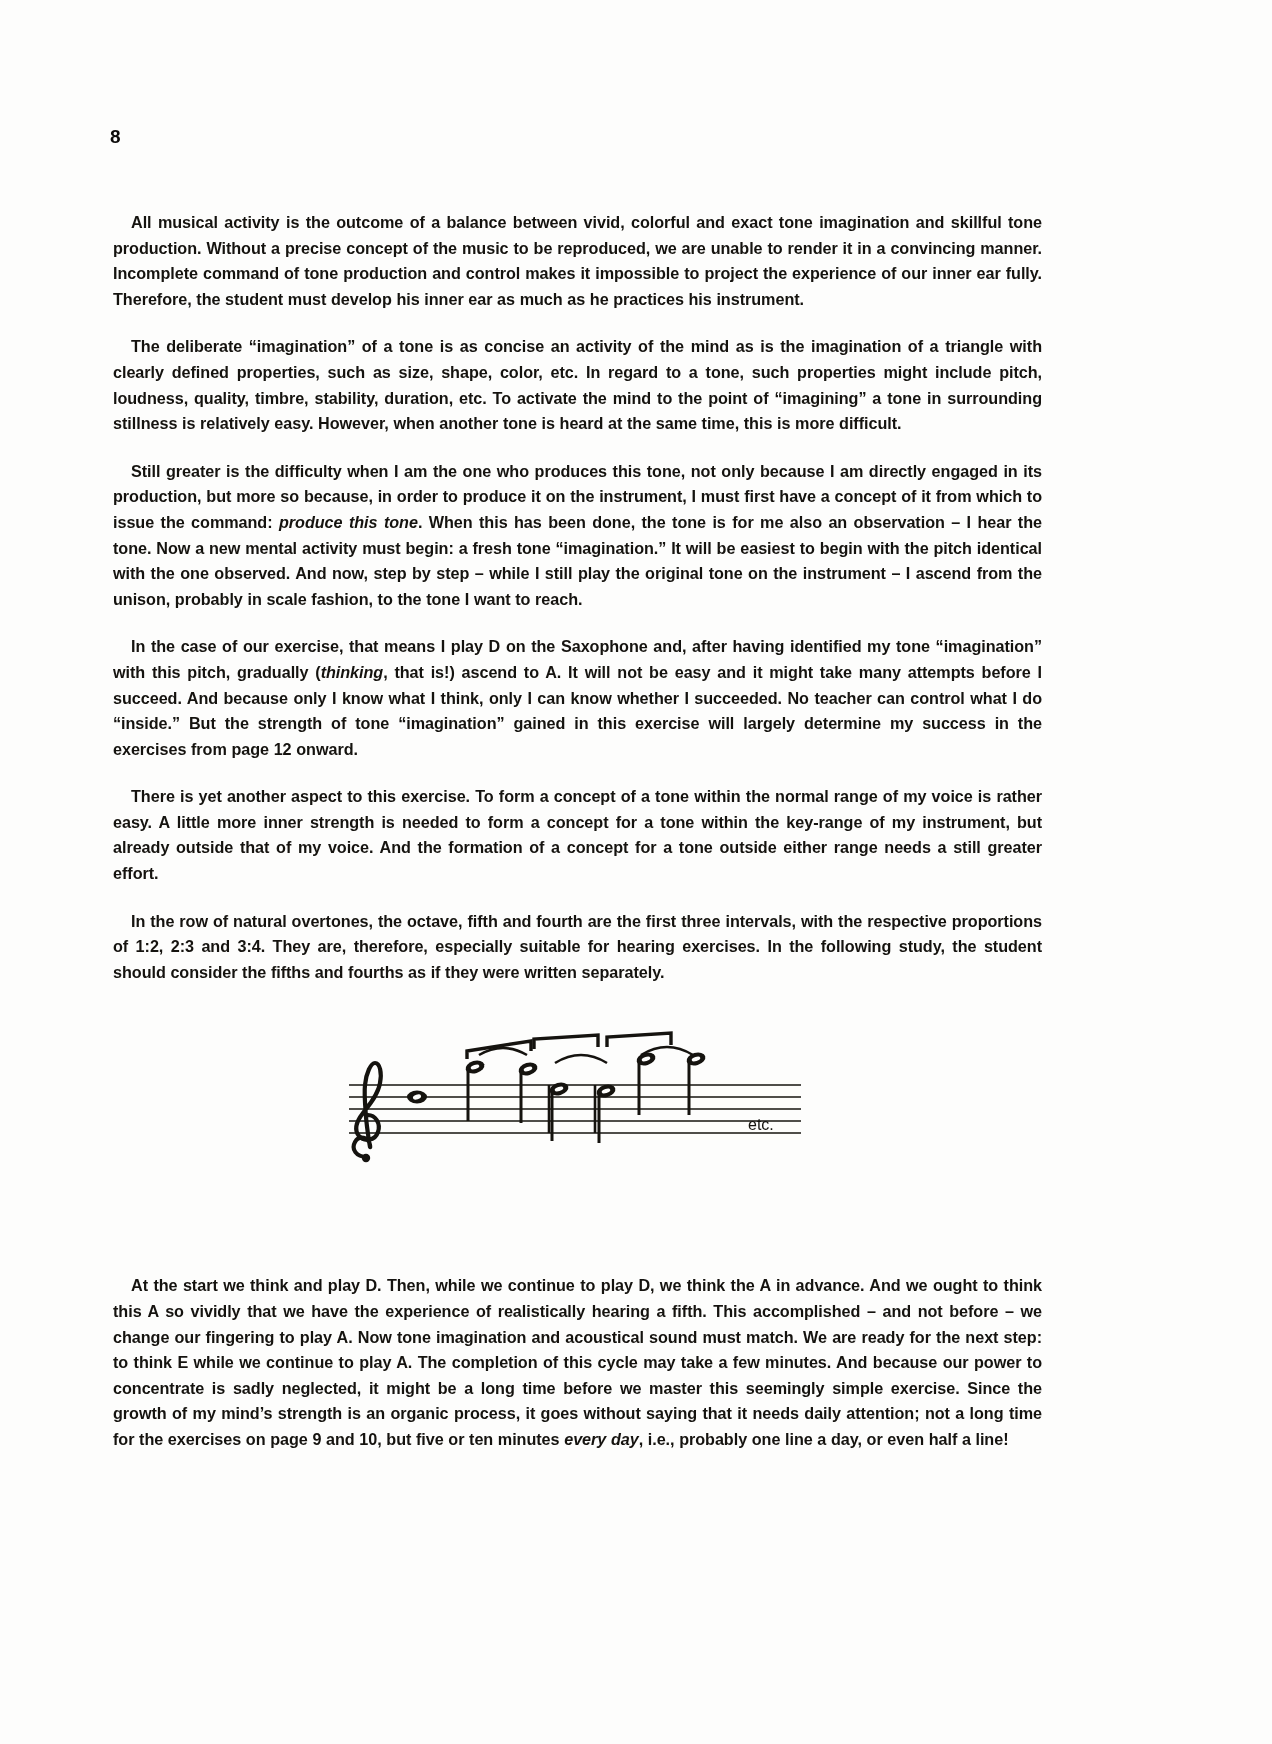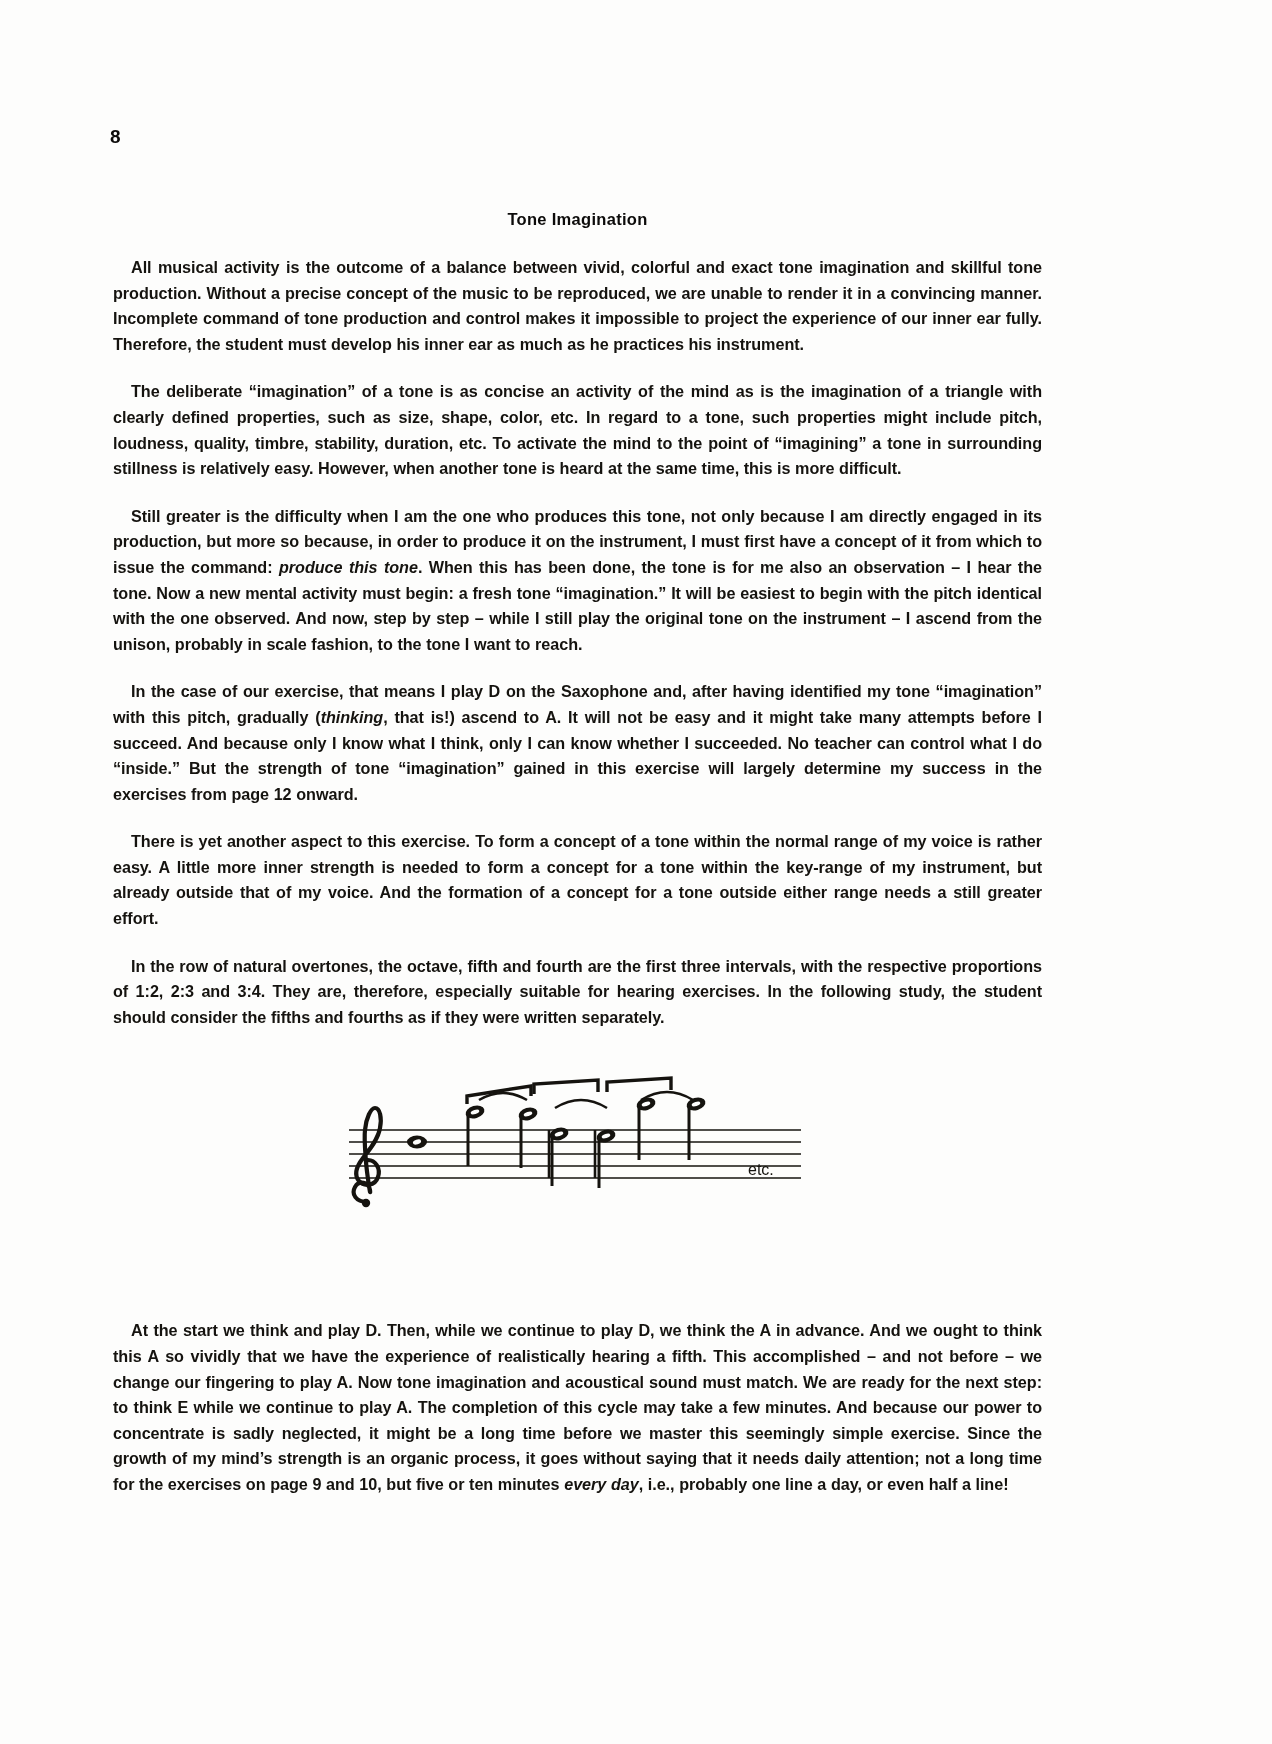--- a/index.html
+++ b/index.html
@@ -83,21 +83,20 @@
 </style>
 </head>
 <body>
 
 <div class="page">
 
   <div class="page-number">8</div>
 
   <div class="content">
 
-    <h1 class="doc-title">Tone Imagination</h1>
 
     <div id="parsBefore">
         <p class="body-par"><span>All musical activity is the outcome of a balance between vivid, colorful and exact tone imagination and skillful tone production. Without a precise concept of the music to be reproduced, we are unable to render it in a convincing manner. Incomplete command of tone production and control makes it impossible to project the experience of our inner ear fully. Therefore, the student must develop his inner ear as much as he practices his instrument.</span></p>
         <p class="body-par"><span>The deliberate “imagination” of a tone is as concise an activity of the mind as is the imagination of a triangle with clearly defined properties, such as size, shape, color, etc. In regard to a tone, such properties might include pitch, loudness, quality, timbre, stability, duration, etc. To activate the mind to the point of “imagining” a tone in surrounding stillness is relatively easy. However, when another tone is heard at the same time, this is more difficult.</span></p>
         <p class="body-par"><span>Still greater is the difficulty when I am the one who produces this tone, not only because I am directly engaged in its production, but more so because, in order to produce it on the instrument, I must first have a concept of it from which to issue the command: </span><em>produce this tone</em><span>. When this has been done, the tone is for me also an observation – I hear the tone. Now a new mental activity must begin: a fresh tone “imagination.” It will be easiest to begin with the pitch identical with the one observed. And now, step by step – while I still play the original tone on the instrument – I ascend from the unison, probably in scale fashion, to the tone I want to reach.</span></p>
         <p class="body-par"><span>In the case of our exercise, that means I play D on the Saxophone and, after having identified my tone “imagination” with this pitch, gradually (</span><em>thinking</em><span>, that is!) ascend to A. It will not be easy and it might take many attempts before I succeed. And because only I know what I think, only I can know whether I succeeded. No teacher can control what I do “inside.” But the strength of tone “imagination” gained in this exercise will largely determine my success in the exercises from page 12 onward.</span></p>
         <p class="body-par"><span>There is yet another aspect to this exercise. To form a concept of a tone within the normal range of my voice is rather easy. A little more inner strength is needed to form a concept for a tone within the key-range of my instrument, but already outside that of my voice. And the formation of a concept for a tone outside either range needs a still greater effort.</span></p>
         <p class="body-par"><span>In the row of natural overtones, the octave, fifth and fourth are the first three intervals, with the respective proportions of 1:2, 2:3 and 3:4. They are, therefore, especially suitable for hearing exercises. In the following study, the student should consider the fifths and fourths as if they were written separately.</span></p>
       </div>
 

